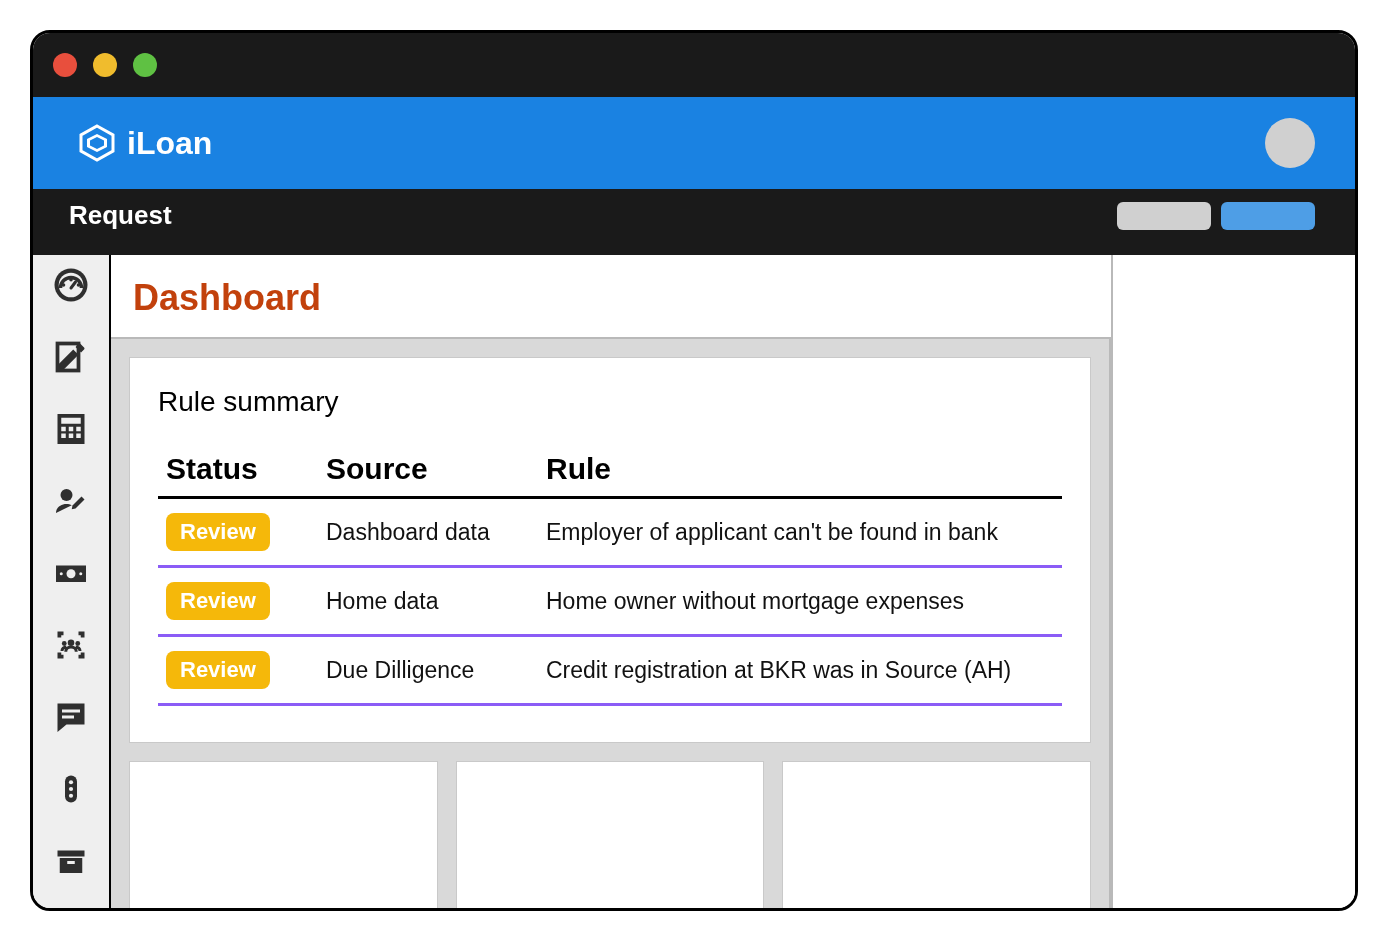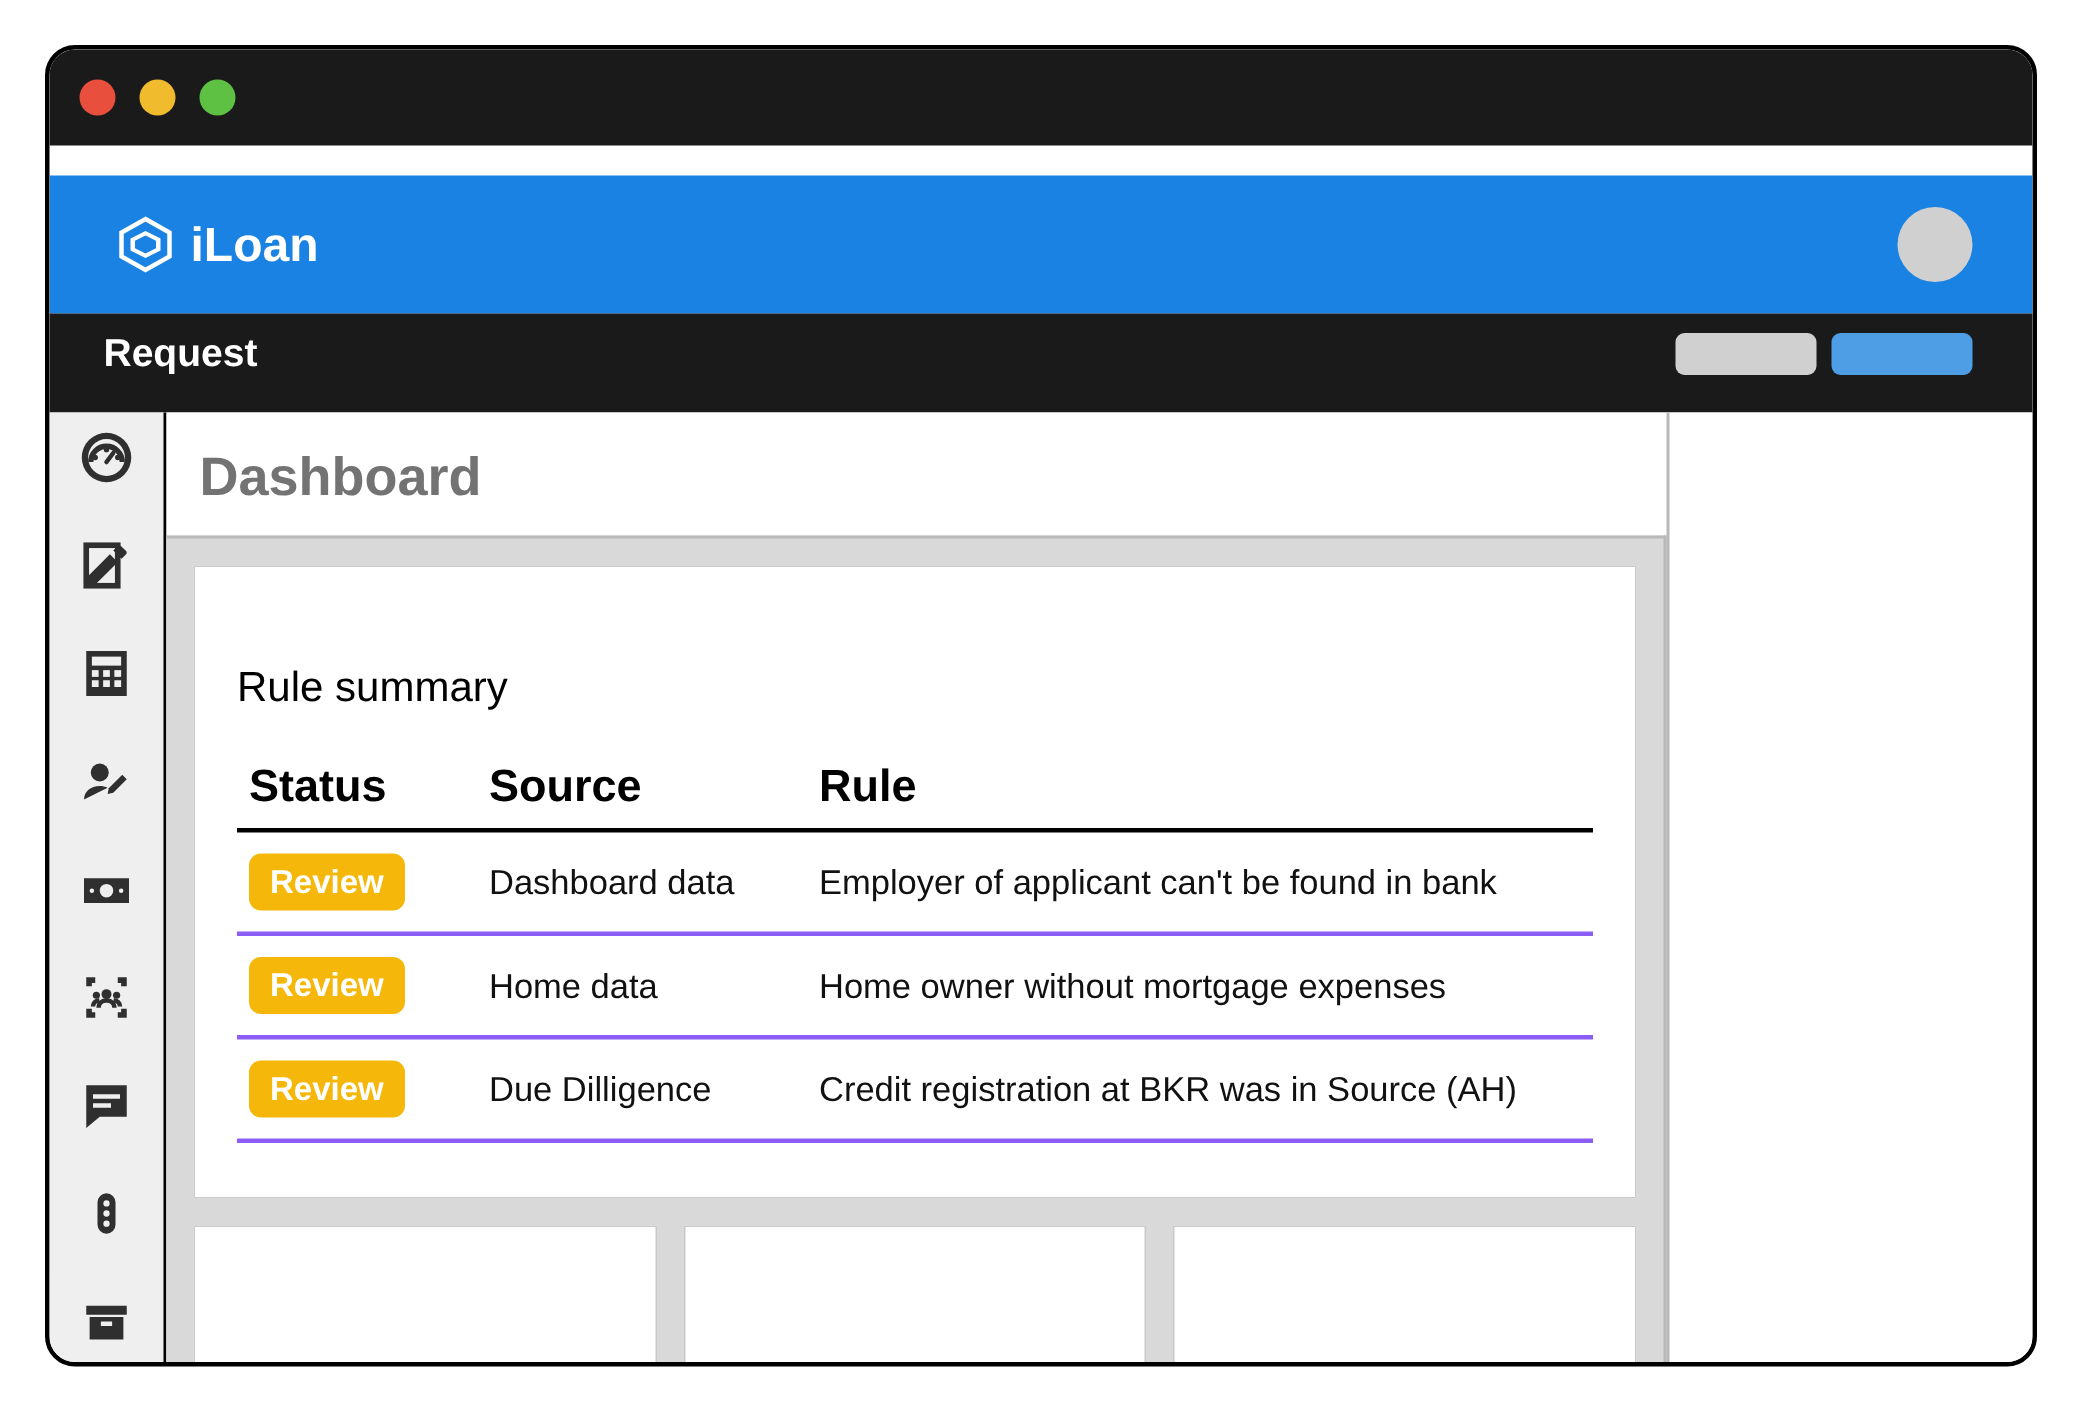--- a/index.html
+++ b/index.html
@@ -37,21 +37,20 @@
     .dot-red { background: #e84f3d; }
     .dot-yellow { background: #f0bc2d; }
     .dot-green { background: #5fc143; }
     .brandbar {
       height: 92px;
       background: #1a82e2;
       display: flex;
       align-items: center;
       justify-content: space-between;
       padding: 0 40px 0 44px;
-      margin-top: 20px;
     }
     .brand-left {
       display: flex;
       align-items: center;
       gap: 10px;
       color: #fff;
     }
     .brand-logo {
       width: 40px;
       height: 40px;
@@ -124,40 +123,39 @@
       display: flex;
       position: relative;
     }
     .main-inner {
       width: 1000px;
       padding: 0;
     }
     .page-title {
       font-size: 36px;
       font-weight: 700;
-      color: #737373;
+      color: #c2410c;
       padding: 22px 0 18px 22px;
     }
     .gray-zone {
       background: #d9d9d9;
       padding: 18px;
       border: 2px solid #b9b9b9;
       border-left: none;
     }
     .card {
       background: #fff;
       padding: 28px 28px 36px 28px;
       border: 1px solid #c9c9c9;
     }
     .card-title {
       font-size: 28px;
       font-weight: 500;
       color: #000;
       margin-bottom: 26px;
-      margin-top: 36px;
     }
     .table {
       width: 100%;
       border-collapse: collapse;
     }
     .table th {
       text-align: left;
       font-size: 30px;
       font-weight: 700;
       padding: 8px 8px 10px 8px;

